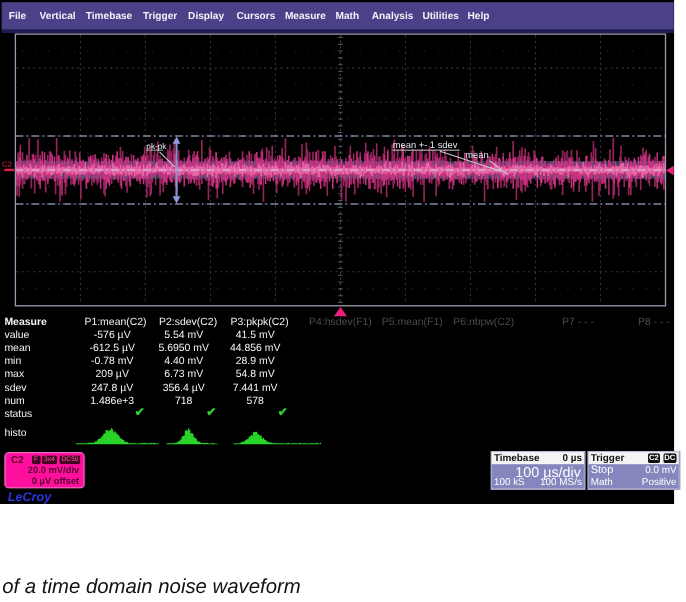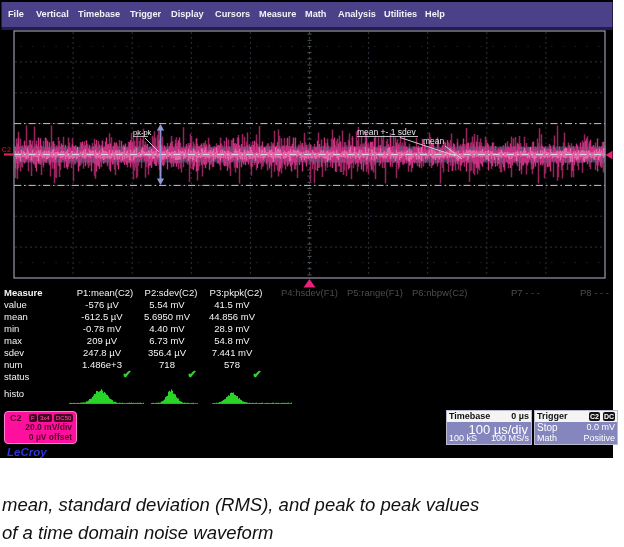--- a/index.html
+++ b/index.html
@@ -81,21 +81,21 @@
 <div class="m" style="left:259px">Measure</div>
 <div class="m" style="left:305px">Math</div>
 <div class="m" style="left:338px">Analysis</div>
 <div class="m" style="left:384px">Utilities</div>
 <div class="m" style="left:425px">Help</div>
 <div class="t b" style="left:4px;top:287px">Measure</div>
 <div class="t r" style="left:73px;top:287px;width:64px">P1:mean(C2)</div>
 <div class="t r" style="left:140px;top:287px;width:62px">P2:sdev(C2)</div>
 <div class="t r" style="left:205px;top:287px;width:62px">P3:pkpk(C2)</div>
 <div class="t g" style="left:281px;top:287px">P4:hsdev(F1)</div>
-<div class="t g" style="left:347px;top:287px">P5:range(F1)</div>
+<div class="t g" style="left:347px;top:287px">P5:mean(F1)</div>
 <div class="t g" style="left:412px;top:287px">P6:nbpw(C2)</div>
 <div class="t g" style="left:511px;top:287px">P7 - - -</div>
 <div class="t g" style="left:580px;top:287px">P8 - - -</div>
 <div class="t" style="left:4px;top:299px">value</div>
 <div class="t r" style="left:67px;top:299px;width:70px">-576 µV</div>
 <div class="t r" style="left:132px;top:299px;width:70px">5.54 mV</div>
 <div class="t r" style="left:197px;top:299px;width:70px">41.5 mV</div>
 <div class="t" style="left:4px;top:311px">mean</div>
 <div class="t r" style="left:67px;top:311px;width:70px">-612.5 µV</div>
 <div class="t r" style="left:132px;top:311px;width:70px">5.6950 mV</div>
@@ -142,15 +142,14 @@
 <div style="position:absolute;left:0;top:0;width:100%;height:11px;background:#f4f4f4"></div>
 <div style="position:absolute;left:2px;top:0px;font-size:9px;font-weight:bold;color:#111">Trigger</div>
 <div style="position:absolute;right:17px;top:1px;height:9px;background:#111;border-radius:2px;color:#fff;font-size:7px;line-height:9px;padding:0 1px;font-weight:bold">C2</div>
 <div style="position:absolute;right:2px;top:1px;height:9px;background:#111;border-radius:2px;color:#fff;font-size:7px;line-height:9px;padding:0 1px;font-weight:bold">DC</div>
 <div style="position:absolute;left:2px;top:11px;font-size:10px;color:#fff">Stop</div>
 <div style="position:absolute;right:2px;top:11px;font-size:9px;color:#fff">0.0 mV</div>
 <div style="position:absolute;left:2px;top:22px;font-size:9px;color:#fff">Math</div>
 <div style="position:absolute;right:2px;top:22px;font-size:9px;color:#fff">Positive</div>
 </div>
 </div>
-<div style="position:absolute;left:2px;top:494px;font-size:18.5px;font-style:italic;color:#111;white-space:nowrap">mean, standard deviation (RMS), and peak to peak values</div>
 <div style="position:absolute;left:2px;top:522px;font-size:18.5px;font-style:italic;color:#111;white-space:nowrap">of a time domain noise waveform</div>
 </div>
 
 </body></html>

